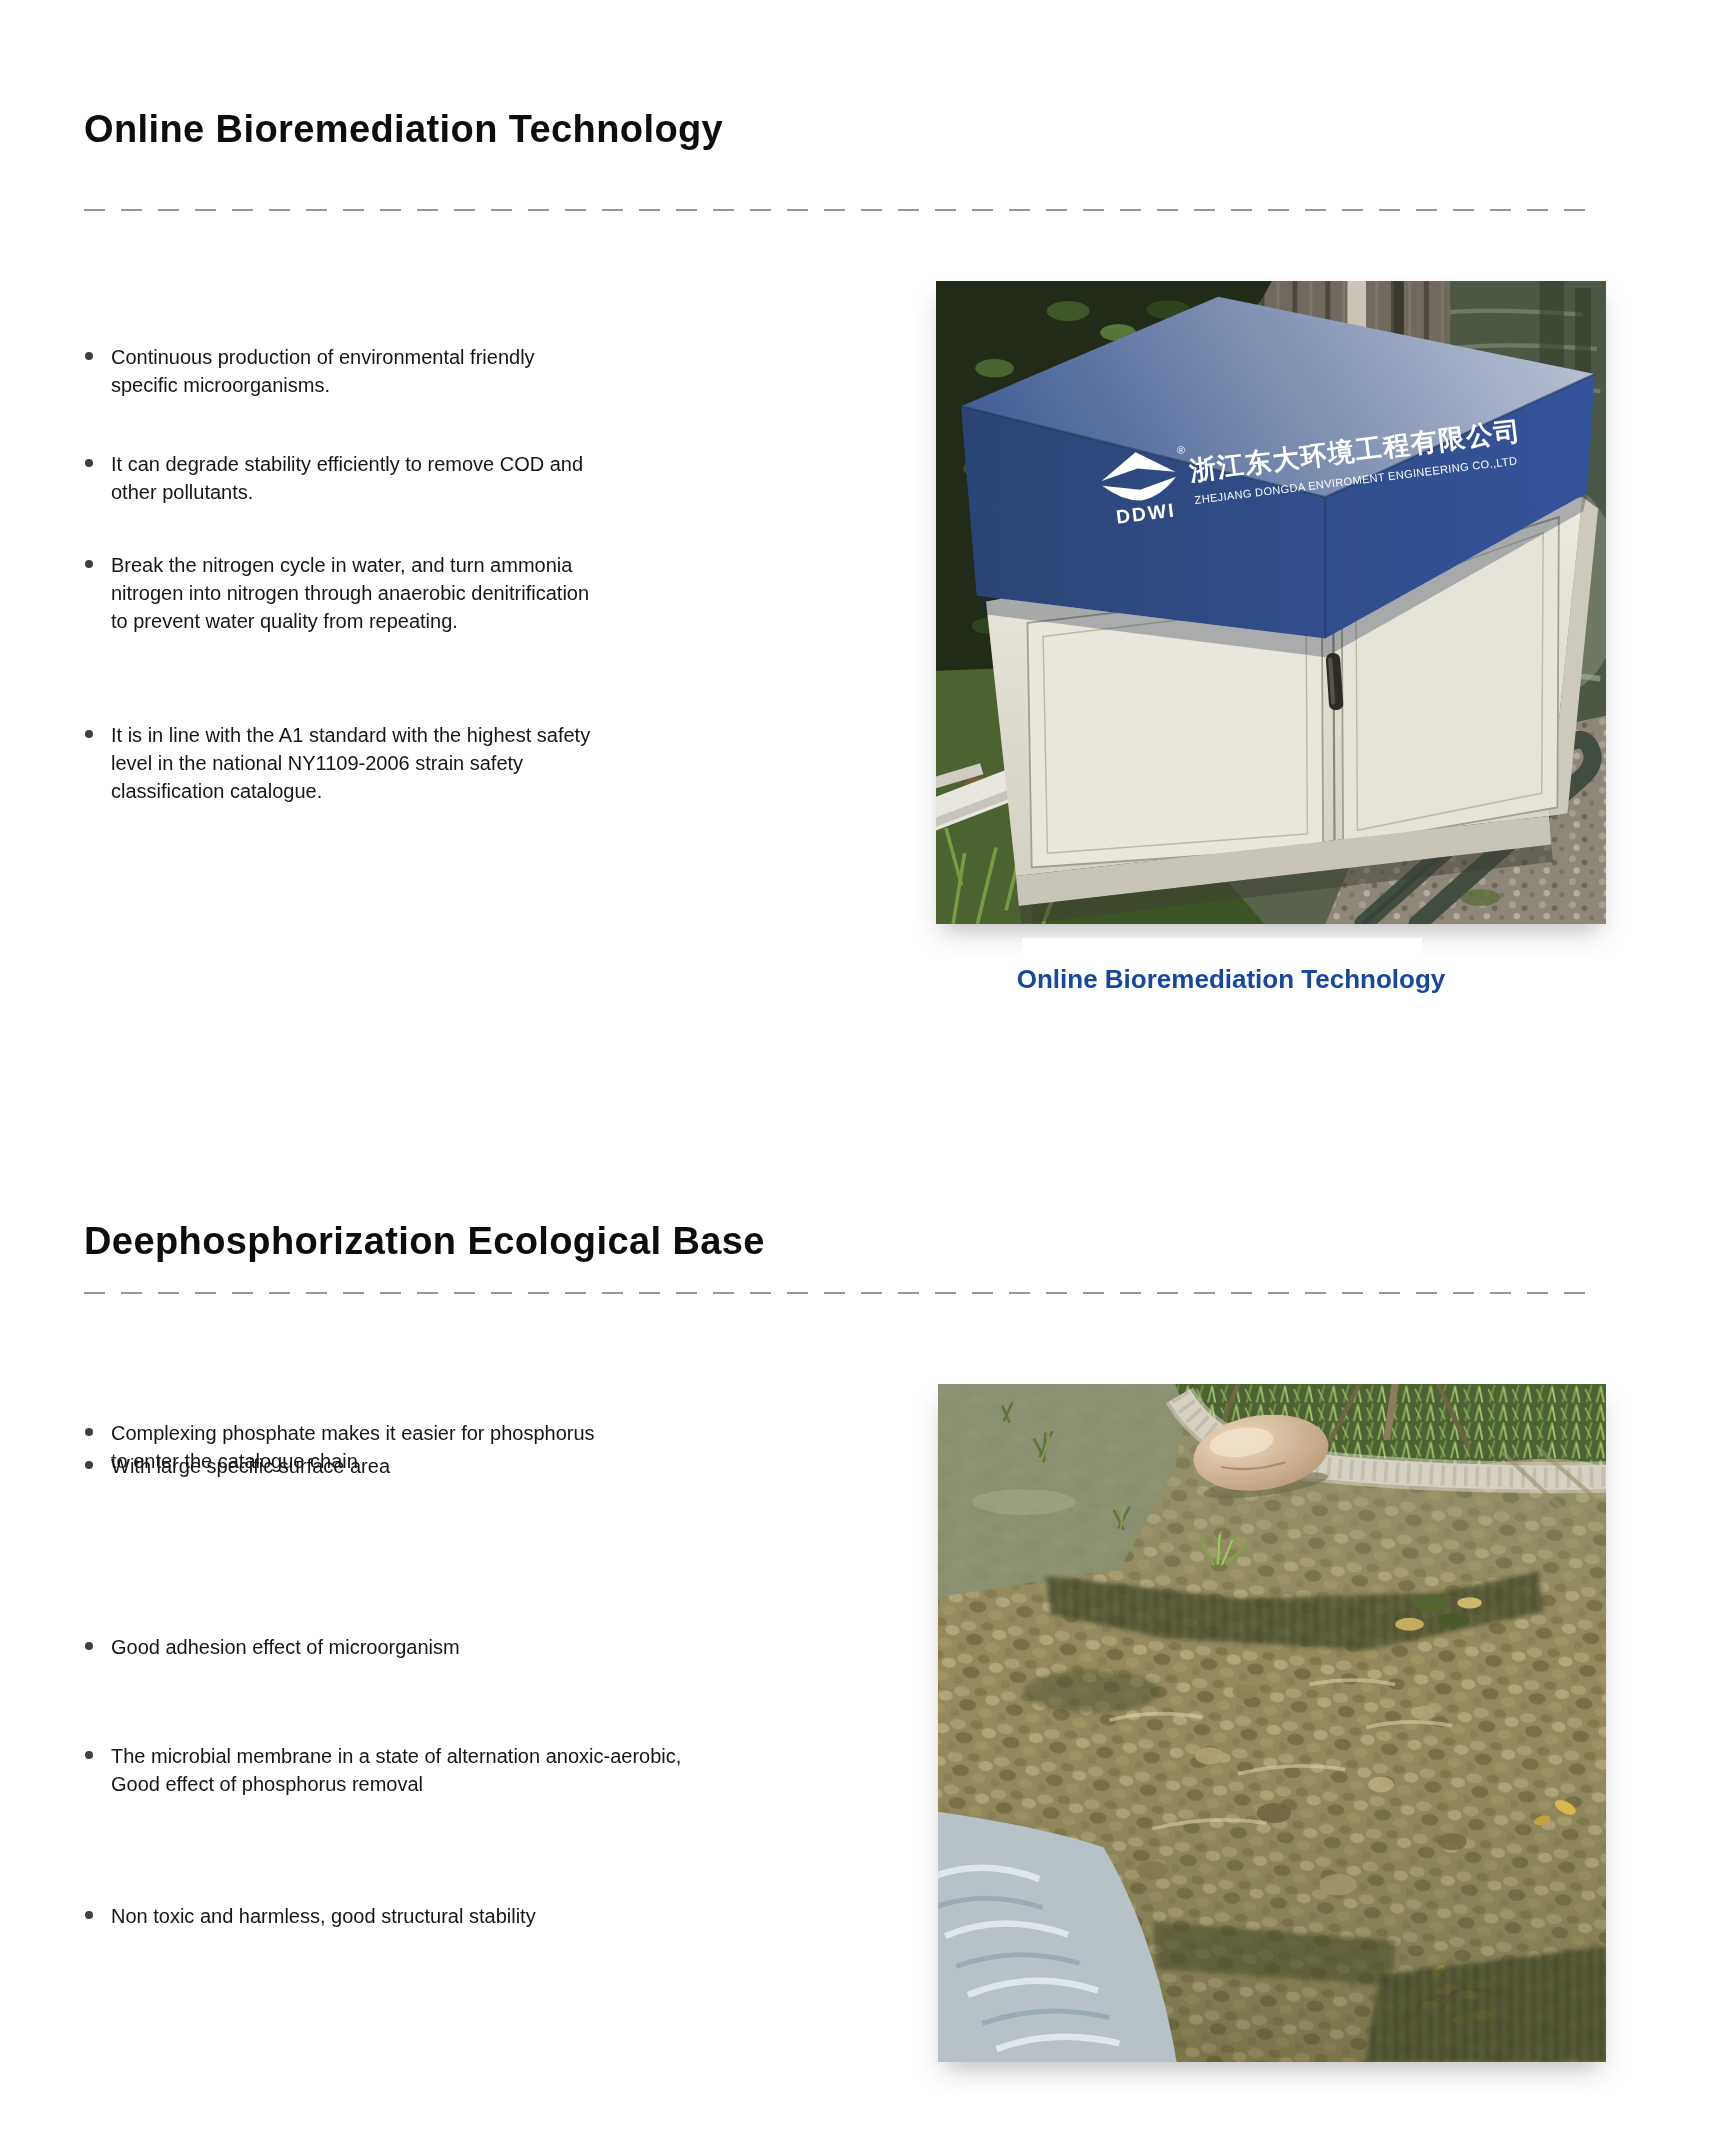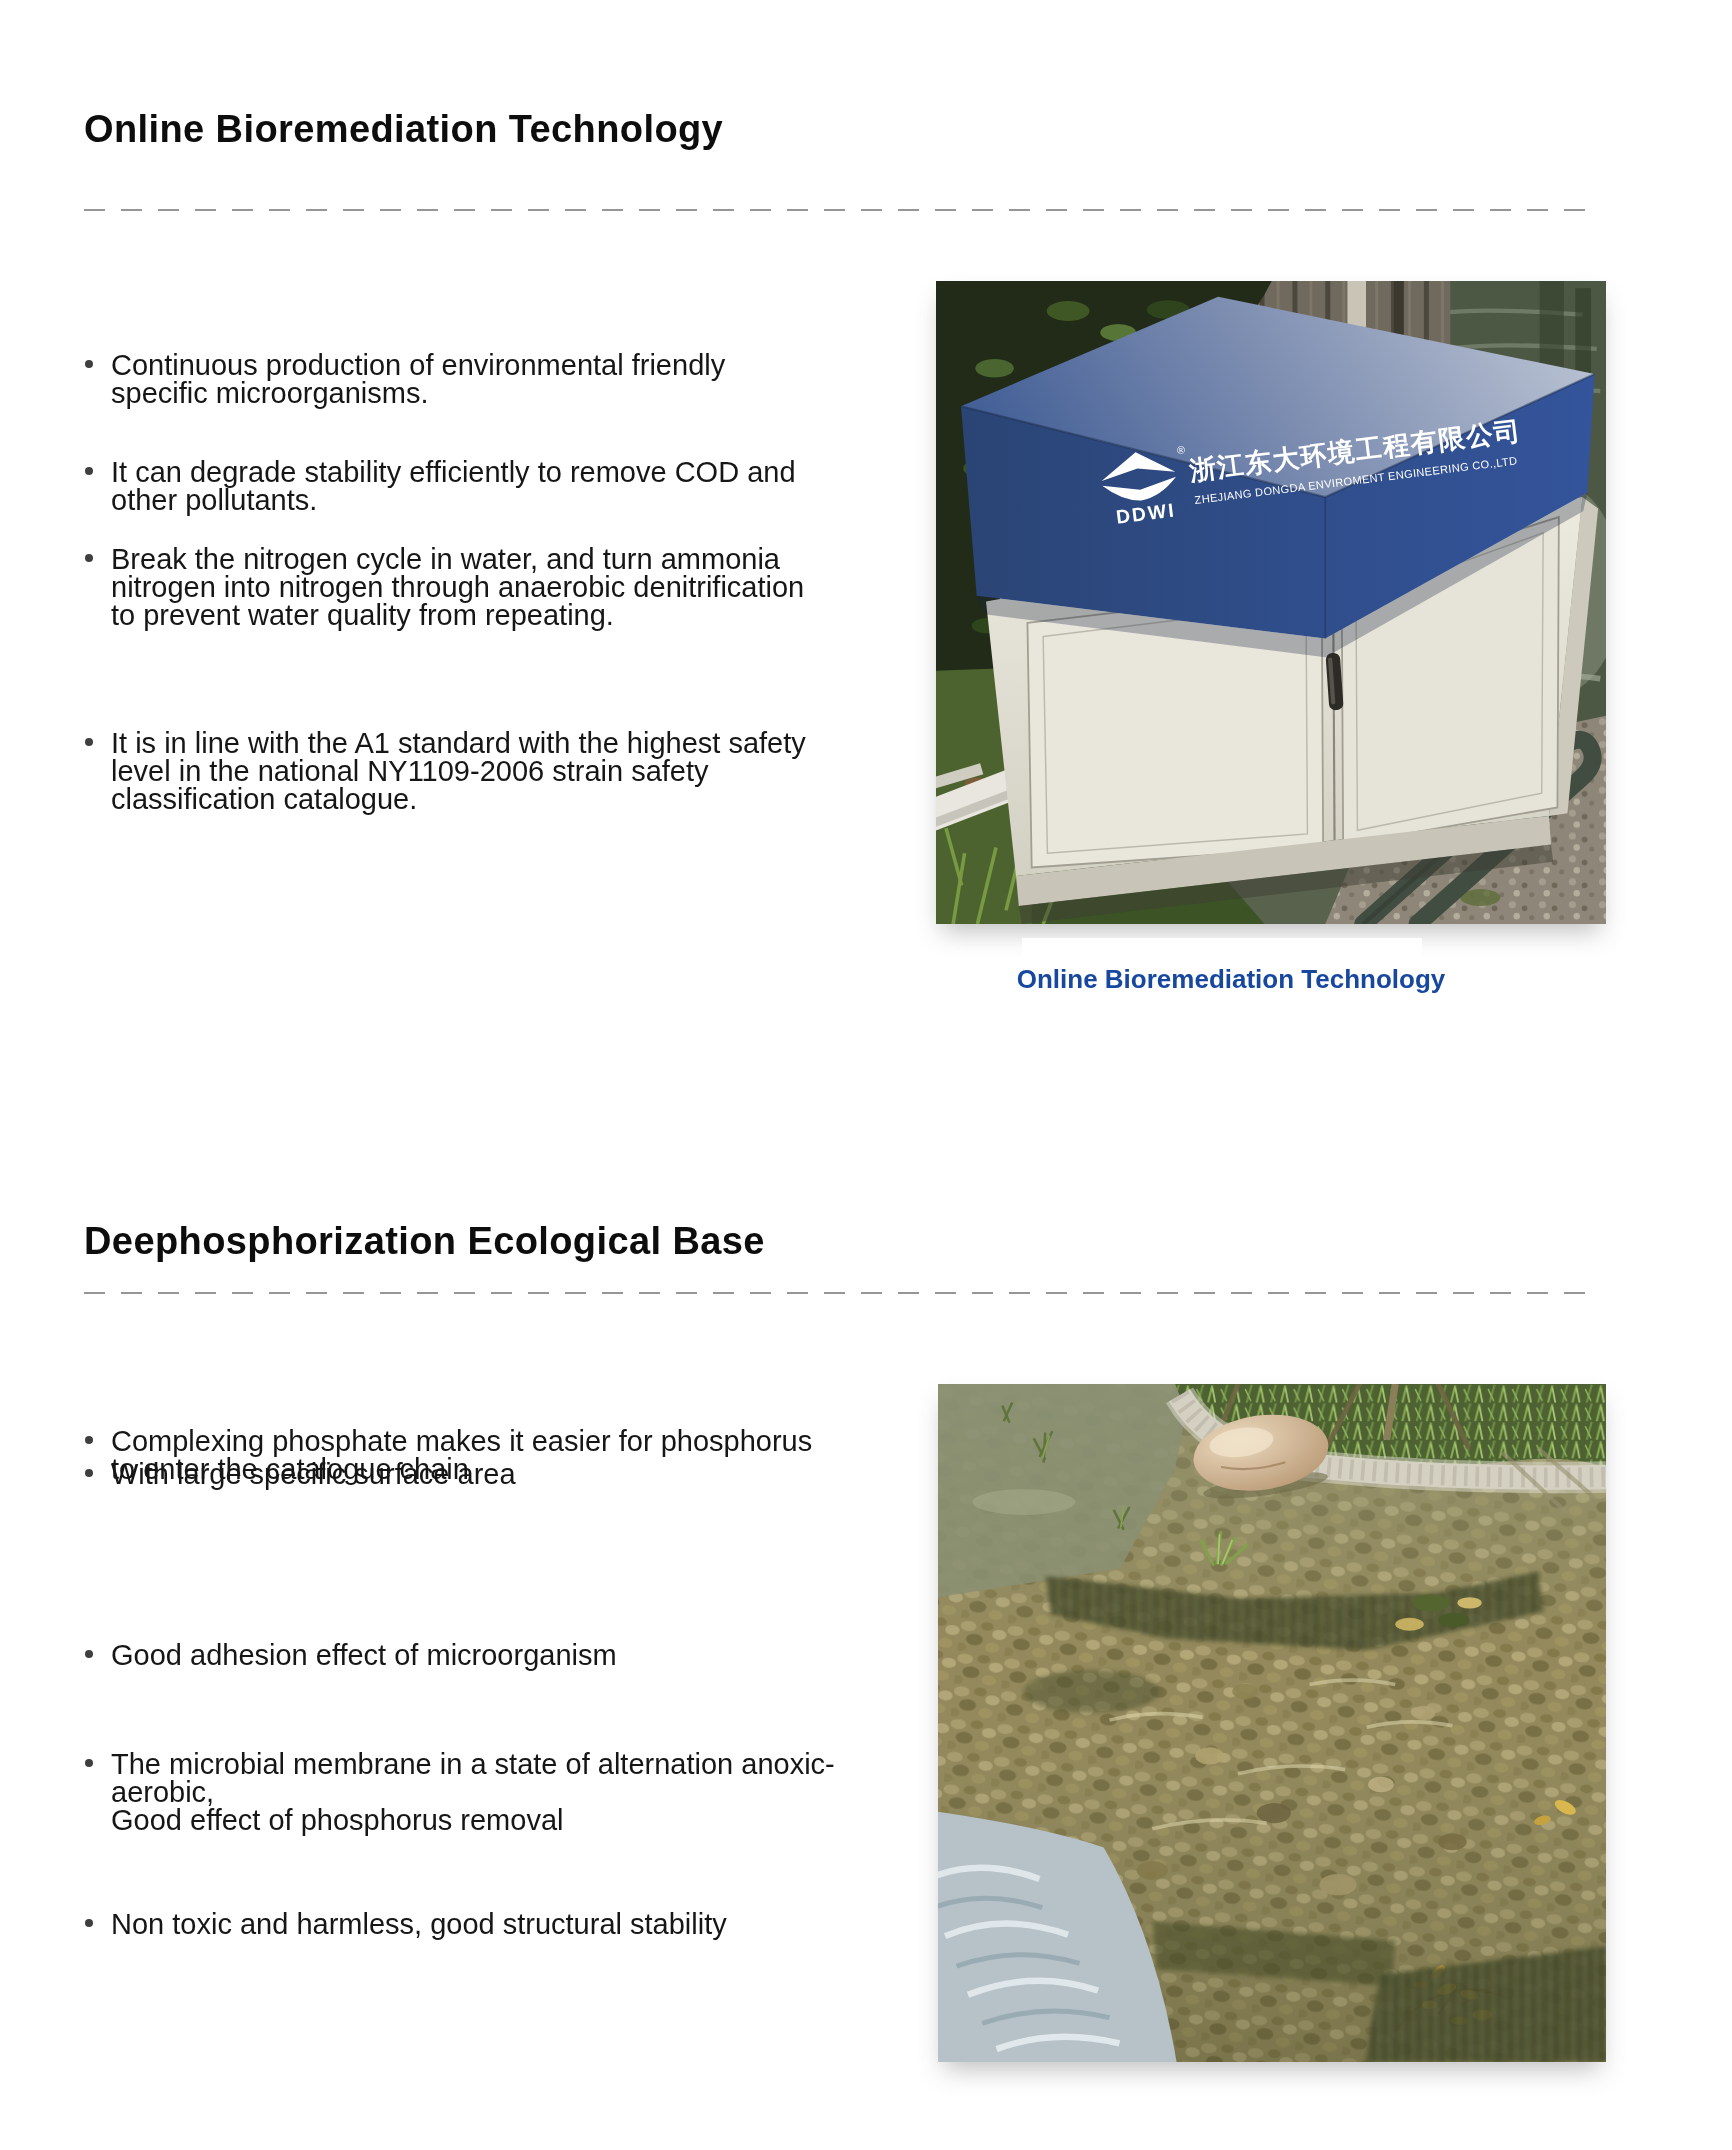--- a/index.html
+++ b/index.html
@@ -34,40 +34,39 @@
     background: repeating-linear-gradient(to right, #969696 0 21px, transparent 21px 37px);
   }
   #dash1 { top: 209px; }
   #dash2 { top: 1292px; }
   .bullet {
     position: absolute;
     left: 84px;
     width: 822px;
     padding-left: 27px;
     box-sizing: border-box;
-    font-size: 29px;
+    font-size: 20px;
     line-height: 28px;
     color: #161616;
     white-space: pre-line;
-    margin-top: 8px;
   }
   .bullet::before {
     content: "";
     position: absolute;
     left: 1.4px;
     top: 9.3px;
     width: 7.9px;
     height: 7.9px;
     border-radius: 50%;
     background: #3f3f3f;
   }
   
   #s1b0 { top: 343px; }
   #s1b1 { top: 450px; }
-  #s1b2 { top: 537px; }
+  #s1b2 { top: 551px; }
   #s1b3 { top: 721px; }
   
   #s2b0 { top: 1419px; }
   #s2b1 { top: 1452px; }
   #s2b2 { top: 1633px; }
   #s2b3 { top: 1742px; }
   #s2b4 { top: 1902px; }
 
   .photo {
     position: absolute;

